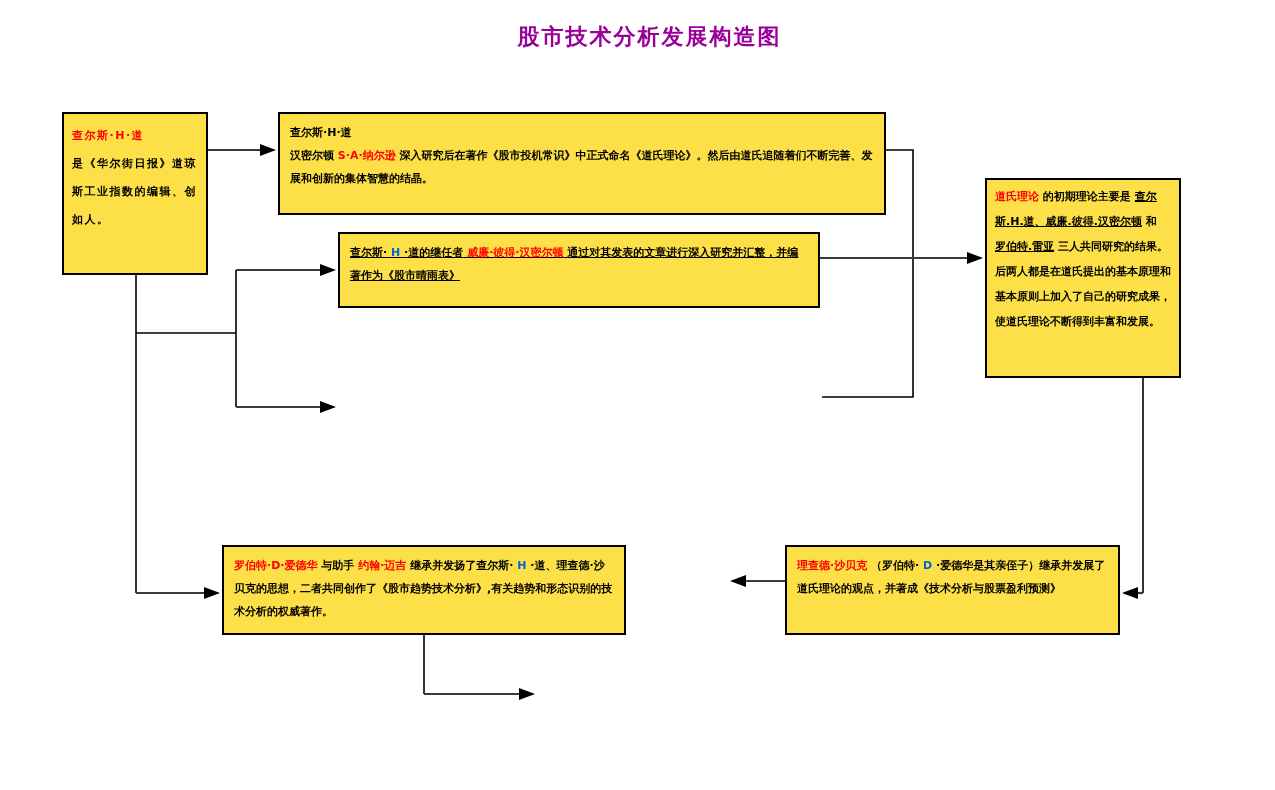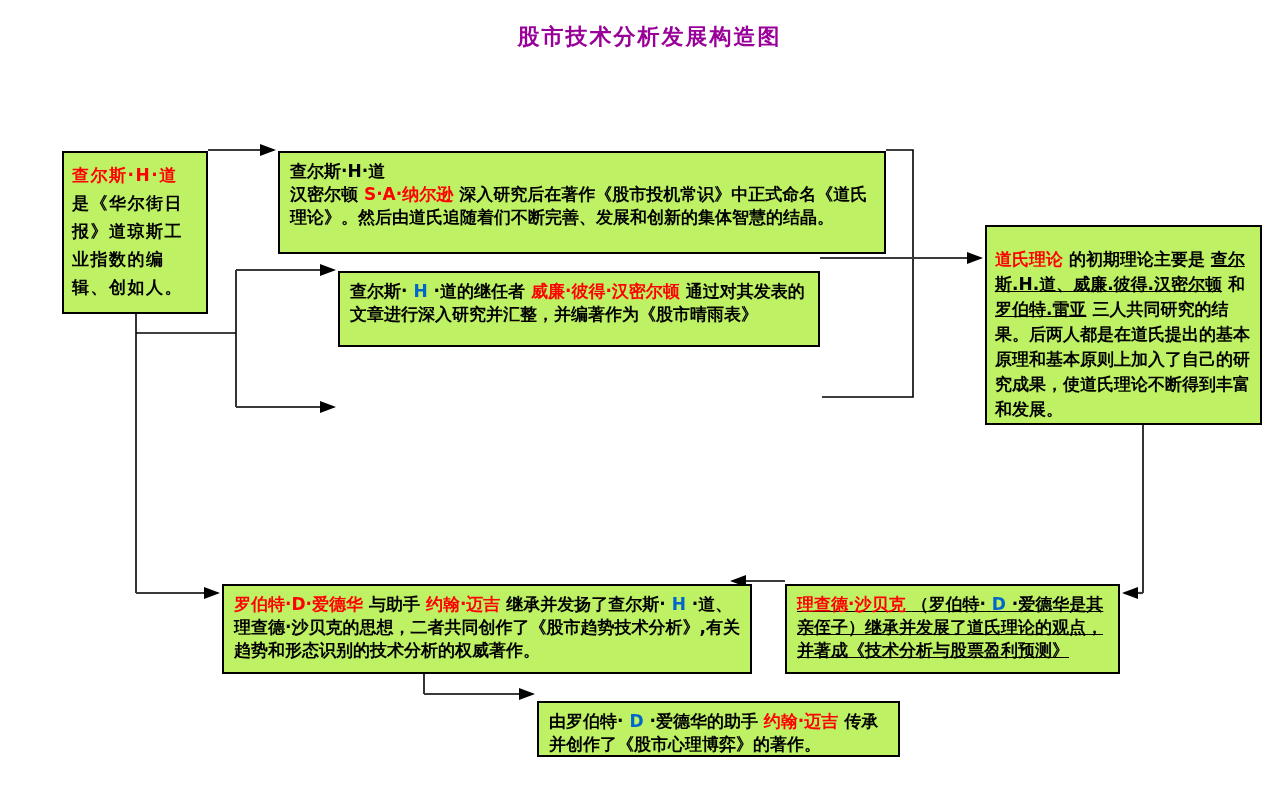--- a/index.html
+++ b/index.html
@@ -1,32 +1,32 @@
 <!DOCTYPE html>
 <html><head>
 <meta charset="utf-8">
 <style>
   html,body{margin:0;padding:0;background:#fff;}
   #canvas{position:relative;width:1275px;height:790px;background:#ffffff;overflow:hidden;
           font-family:"DejaVu Sans","Liberation Sans",sans-serif;}
   #diagram-title{position:absolute;top:22px;left:12px;width:100%;text-align:center;
           font-size:22px;font-weight:bold;color:#990099;letter-spacing:2px;}
-  .box{position:absolute;box-sizing:border-box;background:#bef264;border:2px solid #000;
-       color:#000;font-size:17px;font-weight:bold;line-height:23px;padding:7px 10px;margin-top:39px;}
+  .box{position:absolute;box-sizing:border-box;background:#fde047;border:2px solid #000;
+       color:#000;font-size:11px;font-weight:bold;line-height:23px;padding:7px 10px;}
   .red{color:#ff0000;}
   .blue{color:#0066cc;}
   .u{text-decoration:underline;}
   .block{display:block;}
   #box-dow{left:62px;top:112px;width:146px;height:163px;line-height:28px;letter-spacing:1.5px;padding:8px 8px;}
   #box-nelson{left:278px;top:112px;width:608px;height:103px;}
-  #box-hamilton{left:338px;top:232px;width:482px;height:76px;}
+  #box-hamilton{left:338px;top:232px;width:482px;height:76px;text-decoration:underline;}
   #box-rhea{left:338px;top:358px;width:482px;height:147px;}
-  #box-dow-theory{left:985px;top:186px;width:277px;height:200px;line-height:25px;padding:20px 8px;}
-  #box-edwards{left:222px;top:545px;width:530px;height:90px;}
-  #box-schabacker{left:785px;top:545px;width:335px;height:90px;text-decoration:underline;}
+  #box-dow-theory{left:985px;top:178px;width:196px;height:200px;line-height:25px;padding:4px 8px;}
+  #box-edwards{left:222px;top:545px;width:404px;height:90px;}
+  #box-schabacker{left:785px;top:545px;width:335px;height:90px;}
   #box-magee{left:537px;top:662px;width:363px;height:56px;}
   #connectors{position:absolute;left:0;top:0;width:1275px;height:790px;}
   .cline{stroke:#000;stroke-width:1.6;fill:none;}
   .carrow{stroke:#3a3a3a;stroke-width:2.2;fill:none;}
 </style>
 </head>
 <body>
 
 <div id="canvas">
 
@@ -93,21 +93,14 @@
     <span>·道、理查德·沙贝克的思想，二者共同创作了《股市趋势技术分析》,有关趋势和形态识别的技术分析的权威著作。</span>
   </div>
 
   <div class="box" id="box-schabacker">
     <span class="red">理查德·沙贝克</span>
     <span>（罗伯特·</span>
     <span class="blue">D</span>
     <span>·爱德华是其亲侄子）继承并发展了道氏理论的观点，并著成《技术分析与股票盈利预测》</span>
   </div>
 
-  <div class="box" id="box-magee">
-    <span>由罗伯特·</span>
-    <span class="blue">D</span>
-    <span>·爱德华的助手</span>
-    <span class="red">约翰·迈吉</span>
-    <span>传承并创作了《股市心理博弈》的著作。</span>
-  </div>
 
 </div>
 
 </body></html>

